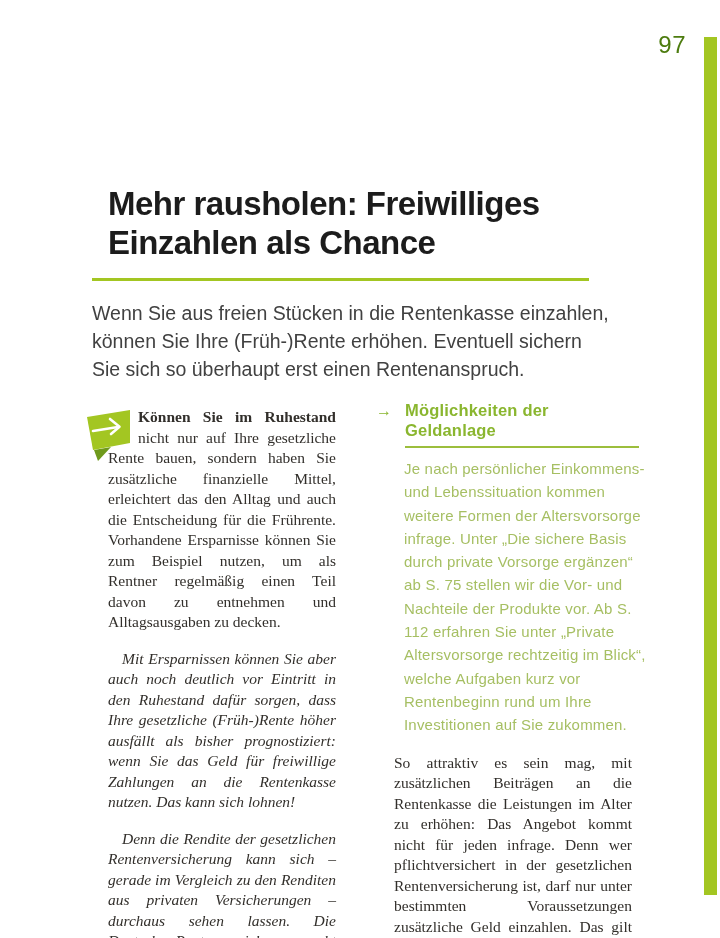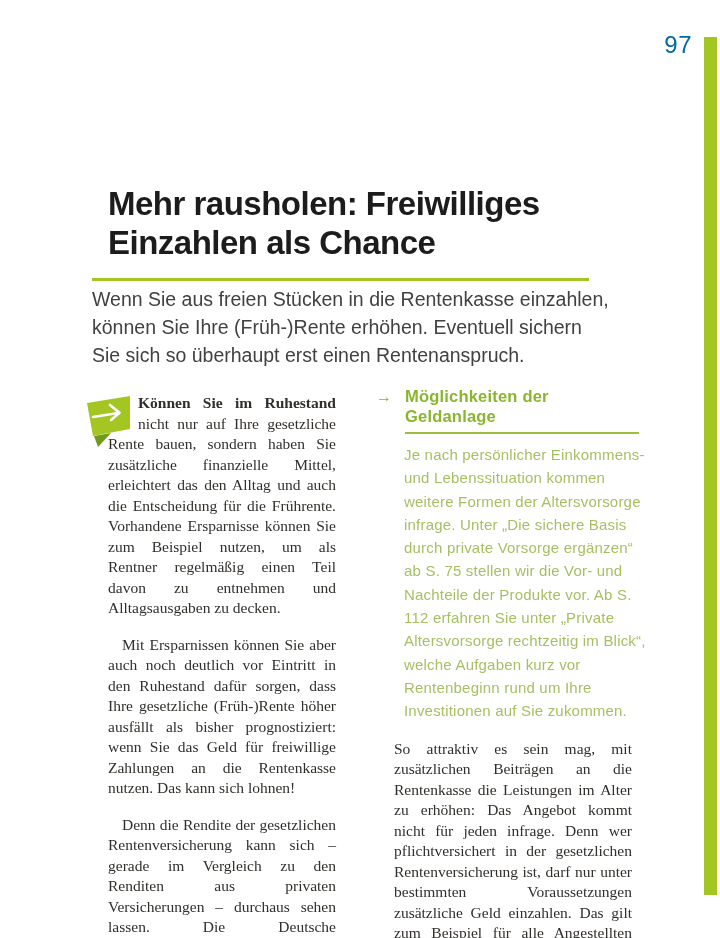--- a/index.html
+++ b/index.html
@@ -10,62 +10,62 @@
     overflow:hidden;
     font-family:"Liberation Sans", sans-serif;
     -webkit-font-smoothing:antialiased;
   }
   .edge-bar {
     position:absolute; top:37px; right:3px;
     width:13px; height:858px;
     background:#a3c622;
   }
   .page-number {
-    position:absolute; top:32px; right:28px;
+    position:absolute; top:32px; right:34px;
     font:400 24px/26px "Liberation Sans", sans-serif;
-    color:#0369a1;
+    color:#4d7c0f;
     letter-spacing:0.5px;
   }
   .content {
     position:absolute; left:92px; top:168px; width:556px;
   }
   h1.page-title {
     margin:16px; width:540px;
     font:700 33px/39px "Liberation Sans", sans-serif;
     letter-spacing:-0.5px;
     color:#1c1c1c;
   }
   .title-rule {
     margin-top:9px;
     width:497px; height:3px;
     background:#a3c622;
   }
   .intro {
-    margin:4px 0 0 0;
+    margin:18px 0 0 0;
     width:522px;
     font:400 19.5px/28px "Liberation Sans", sans-serif;
     color:#414141;
   }
   .columns {
     display:flex;
     margin-top:8px;
     gap:26px;
   }
   .col-left  { width:260px; }
   .col-right { width:270px; }
 
   .body-p {
     margin:16px;
     font:400 15.5px/20.5px "Liberation Serif", serif;
     color:#322f2b;
     text-align:justify;
     hyphens:auto;
     -webkit-hyphens:auto;
   }
-  .body-p.indent { text-indent:14px; }
+  .body-p.indent { text-indent:14px;font-style:italic; }
   .banner-icon {
     float:left;
     width:46px; height:38px;
     margin:2px 8px 0 -24px;
     position:relative;
   }
   .banner-icon svg { position:absolute; top:0; left:0; overflow:visible; }
 
   .info-box { position:relative; padding-left:18px; }
   .info-arrow {

